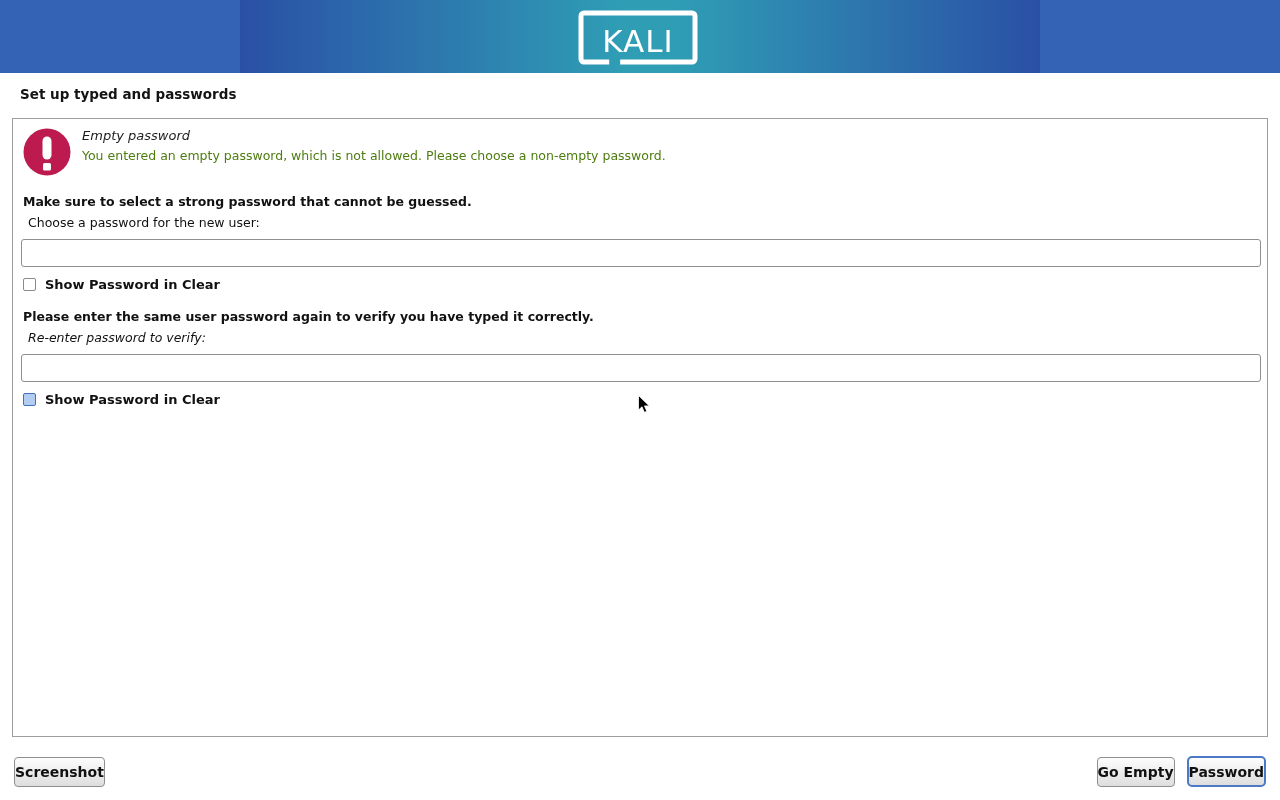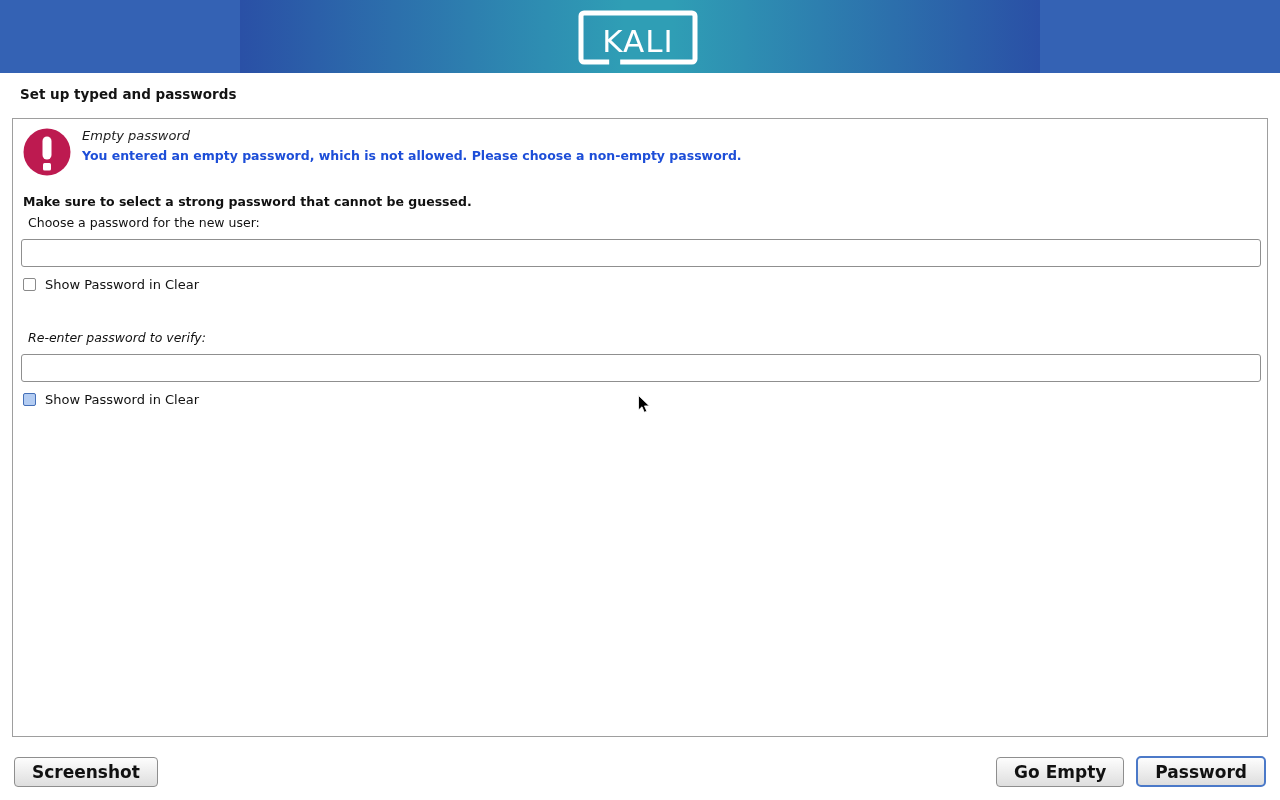--- a/index.html
+++ b/index.html
@@ -47,53 +47,53 @@
     position:absolute;left:12px;top:118px;width:1256px;height:619px;
     border:1px solid var(--c-box-border);background:#fff;
   }
   .error-icon{position:absolute;left:10px;top:9px;width:48px;height:48px;}
   .error-title{
     position:absolute;left:69px;top:9px;
     font-size:13px;font-style:italic;color:#1c1c1c;
   }
   .error-message{
     position:absolute;left:69px;top:29px;
-    font-size:12.5px;font-weight:bold;color:#1d4ed8;text-align:center;
+    font-size:12.5px;font-weight:normal;color:#4d7c0f;text-align:center;
   }
   .instruction-1{position:absolute;left:10px;top:75px;font-size:12.5px;font-weight:bold;}
   .field-label-1{position:absolute;left:15px;top:96px;font-size:12.5px;}
   .pw-input{
     position:absolute;left:8px;width:1240px;height:28px;
     border:1px solid var(--c-input-border);border-radius:3px;
     background:#fff;font-size:13px;padding:0 8px;outline:none;
     font-family:"DejaVu Sans","Liberation Sans",sans-serif;
   }
   .pw-input-1{top:120px;}
   .checkbox-row{position:absolute;left:10px;display:flex;align-items:center;gap:9px;cursor:default;}
   .checkbox-row-1{top:158px;}
   .checkbox{
     width:13px;height:13px;border:1px solid #8a8a8a;border-radius:2px;background:#fff;
     flex:0 0 auto;
   }
   .checkbox.focused{
     background:var(--c-checkbox-focus-fill);
     border:1px solid var(--c-checkbox-focus-border);
   }
-  .checkbox-label{font-size:13px;font-weight:normal;color:#111;}
+  .checkbox-label{font-size:13px;font-weight:bold;color:#111;}
   .instruction-2{position:absolute;left:10px;top:190px;font-size:12.5px;font-weight:bold;}
   .field-label-2{position:absolute;left:15px;top:211px;font-size:12.5px;font-style:italic;}
   .pw-input-2{top:235px;}
   .checkbox-row-2{top:273px;}
   
   .btn{
-    height:30px;padding:0 17px;
+    height:30px;padding:0 0;
     background:linear-gradient(#fdfdfd,#efefef 45%,#dedede);
     border:1px solid var(--c-button-border);border-radius:4px;
     font-family:"DejaVu Sans","Liberation Sans",sans-serif;
-    font-size:17px;font-weight:bold;color:#111;cursor:pointer;
+    font-size:14px;font-weight:bold;color:#111;cursor:pointer;
   }
   .btn-screenshot{position:absolute;left:14px;top:757px;}
   .footer-right{position:absolute;right:14px;top:756px;display:flex;gap:12px;align-items:center;}
   .btn-continue{
     border:2px solid var(--c-focus-blue);border-radius:5px;height:31px;
   }
   
   .cursor{position:absolute;left:637px;top:395px;pointer-events:none;}
 </style>
 </head>
@@ -126,20 +126,21 @@
 
   <div class="instruction-1">Make sure to select a strong password that cannot be guessed.</div>
   <div class="field-label-1">Choose a password for the new user:</div>
   <input class="pw-input pw-input-1" type="password" value="" style="">
 
   <div class="checkbox-row checkbox-row-1">
     <span class="checkbox"></span>
     <span class="checkbox-label">Show Password in Clear</span>
   </div>
 
+  <div class="instruction-2">Please enter the same user password again to verify you have typed it correctly.</div>
   <div class="field-label-2">Re-enter password to verify:</div>
   <input class="pw-input pw-input-2" type="password" value="" style="">
 
   <div class="checkbox-row checkbox-row-2">
     <span class="checkbox focused"></span>
     <span class="checkbox-label">Show Password in Clear</span>
   </div>
 
 </div>
 

